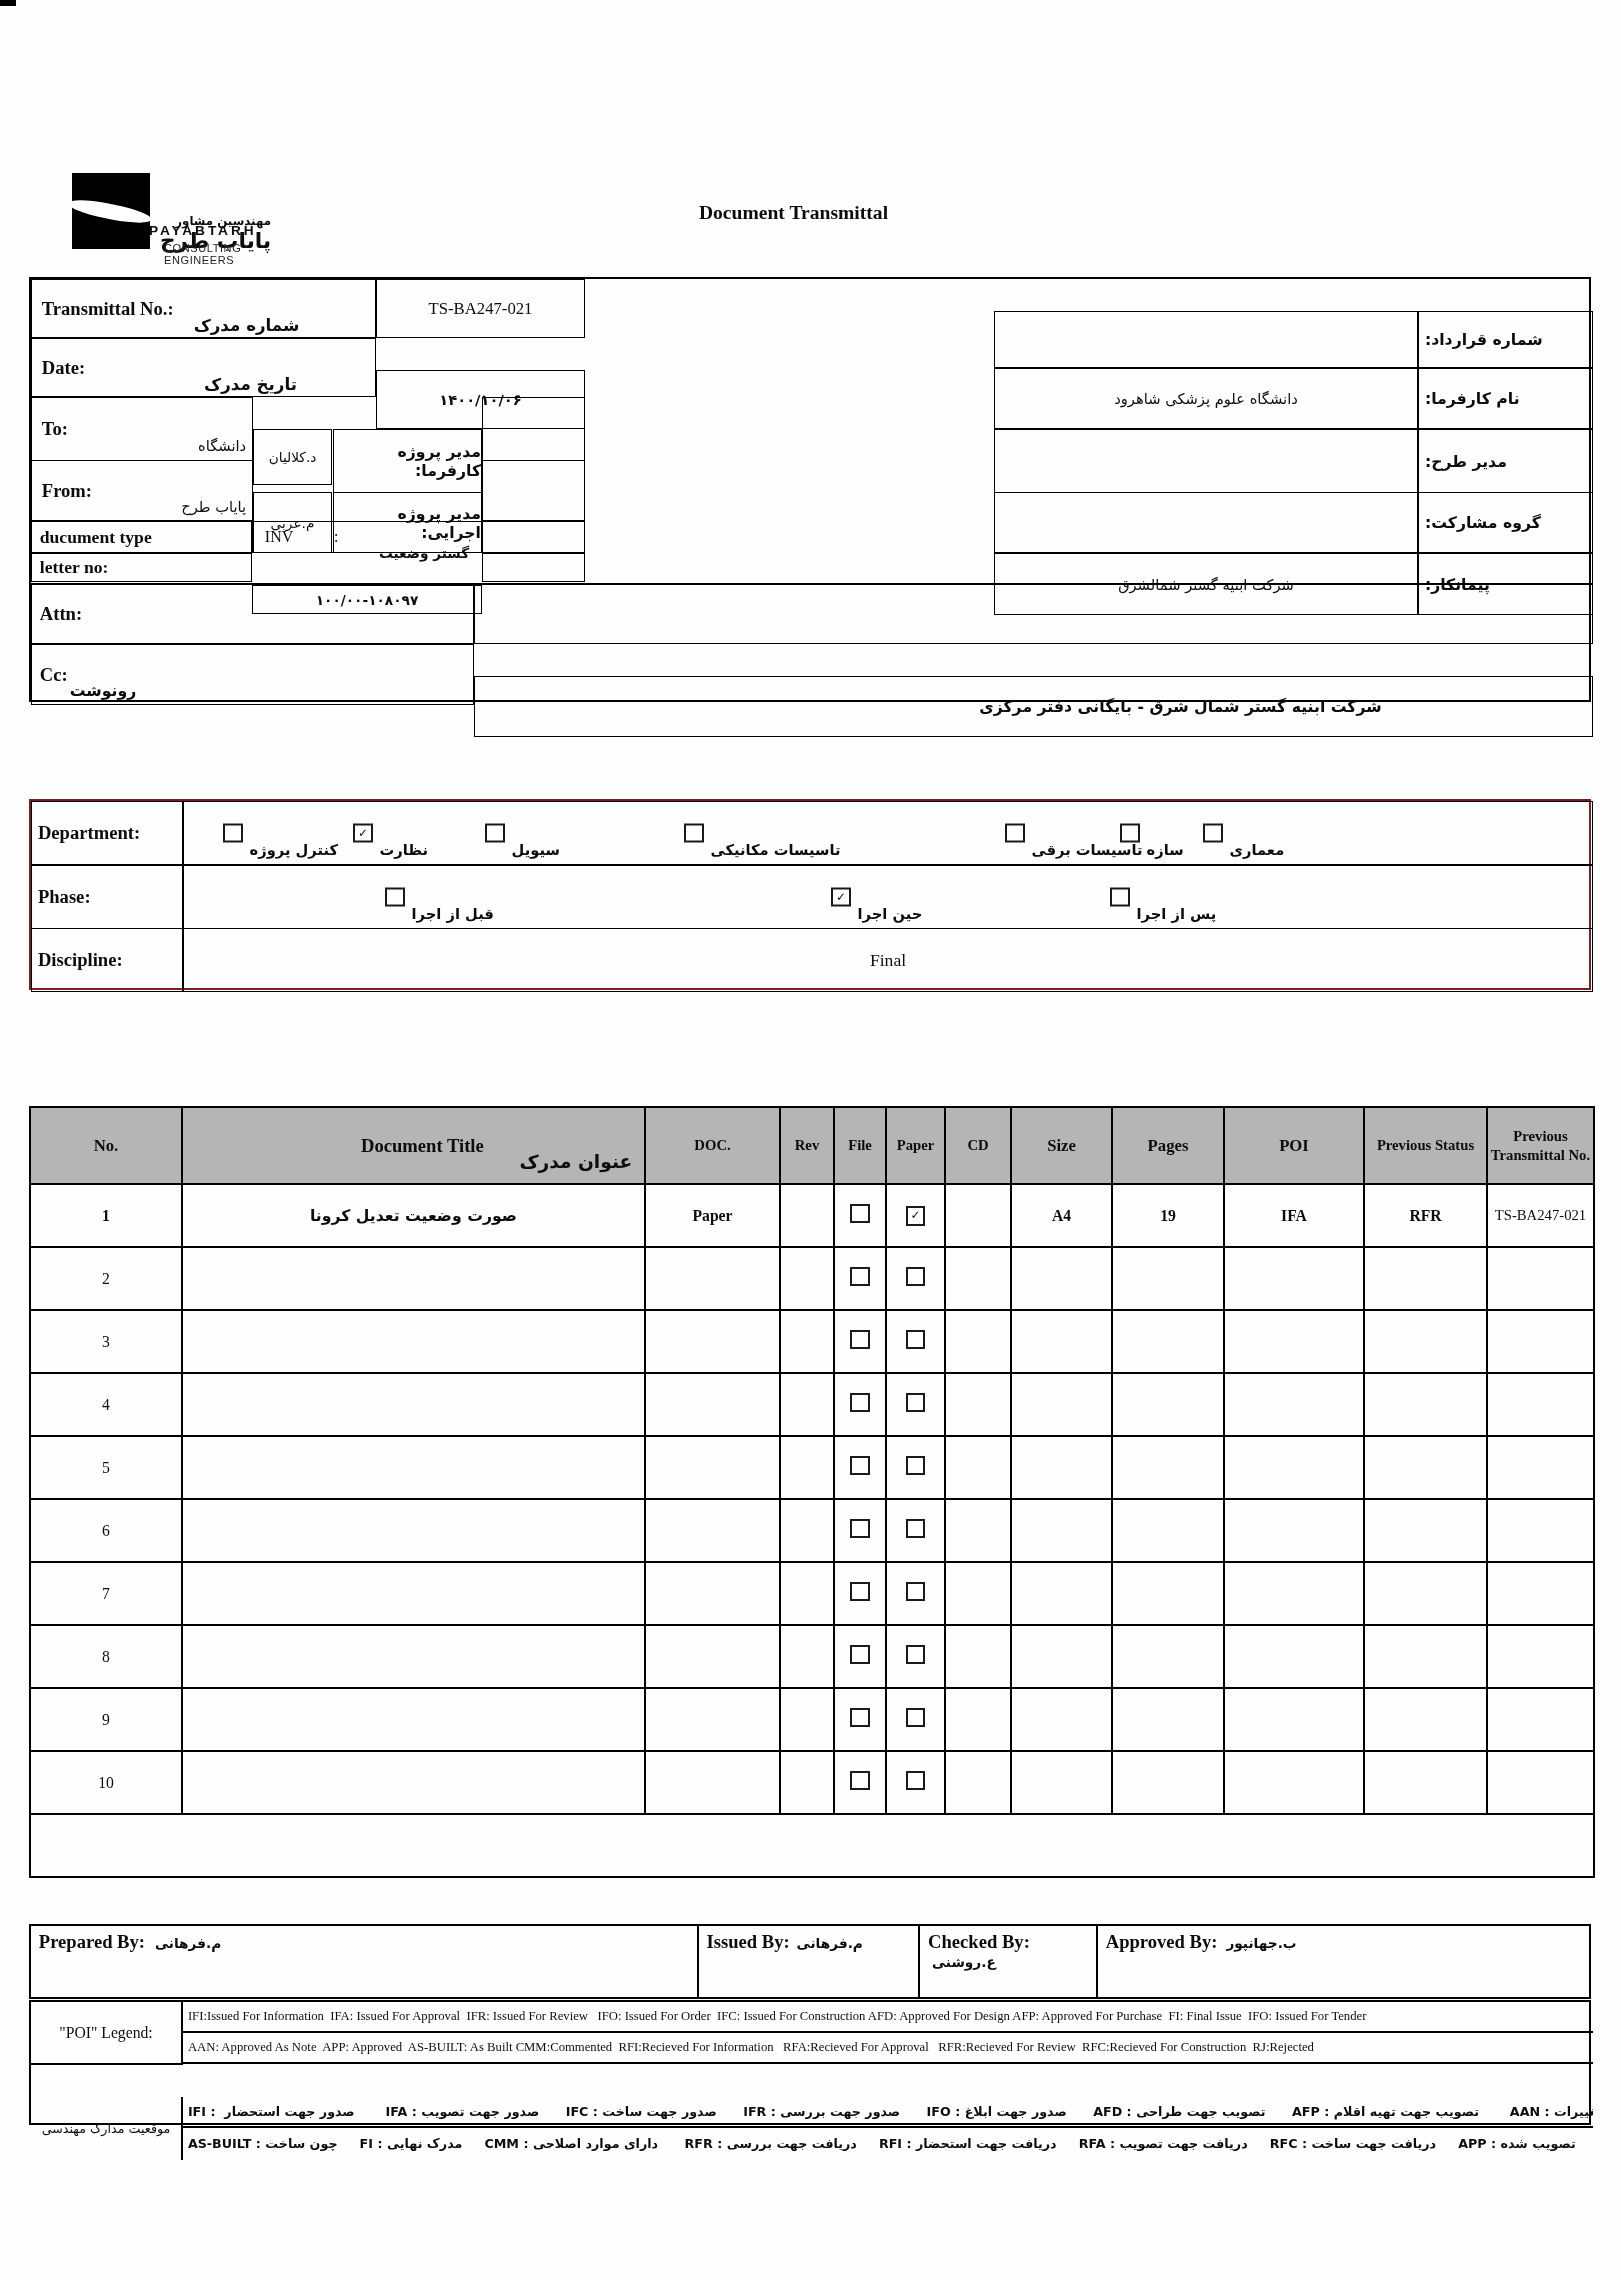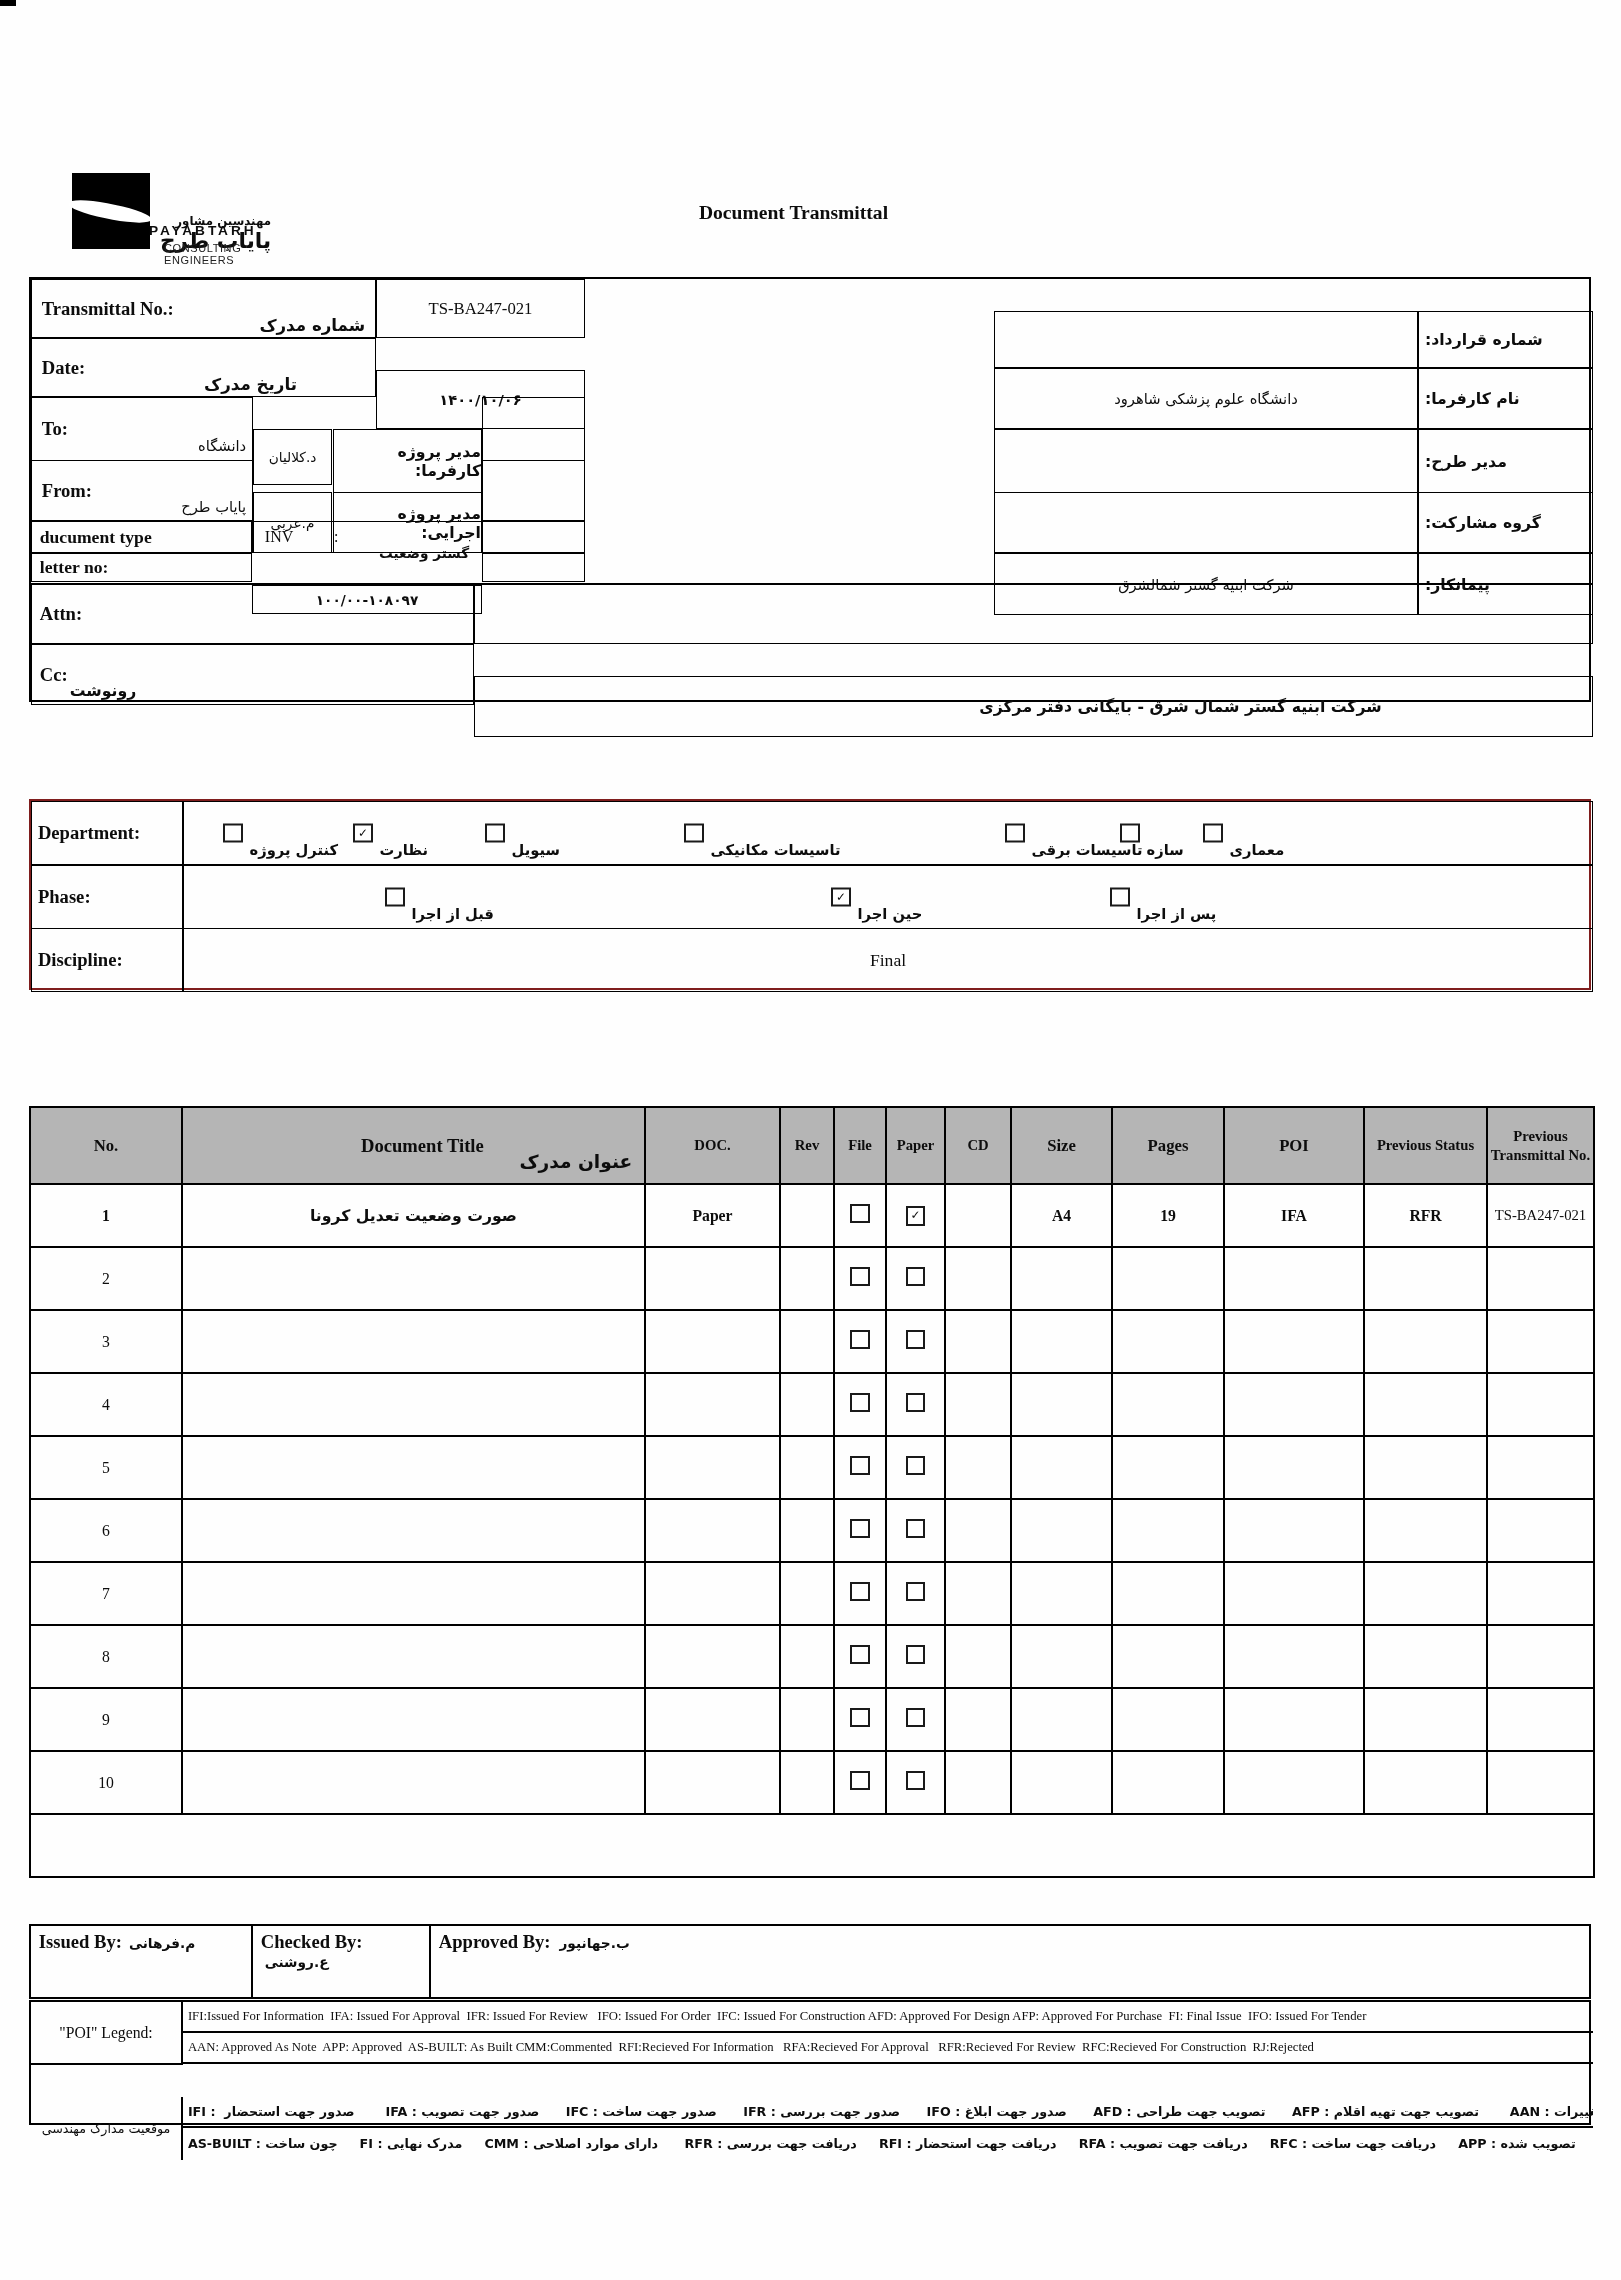--- a/index.html
+++ b/index.html
@@ -53,21 +53,21 @@
   </div>
   <div class="abs fa" style="left:155px;top:182px;width:116px;text-align:right;font-size:11.8px;">مهندسین مشاور</div>
   <div class="abs fa" style="left:155px;top:196px;width:116px;text-align:right;font-size:21.6px;">پایاب طرح</div>
   <div class="abs" style="left:149px;top:223px;width:137px;font-size:13.7px;font-weight:bold;letter-spacing:2.9px;font-family:'Liberation Sans',sans-serif;">PAYABTARH</div>
   <div class="abs" style="left:164px;top:242px;width:137px;font-size:11px;letter-spacing:0.6px;font-family:Liberation Sans, sans-serif;color:#222;">CONSULTING ENGINEERS</div>
 
   <div class="abs en-b" style="left:519px;top:202px;width:549px;text-align:center;font-size:19.6px;">Document Transmittal</div>
 
   <div class="abs" id="hdr">
 
-    <div class="cell" style="left:0;top:0;width:345px;height:59px;justify-content:space-between;padding:0 9.8px;">
+    <div class="cell" style="left:0;top:0;width:345px;height:59px;padding:0 9.8px;gap:20px;">
       <span class="en-b" style="font-size:18.6px;">Transmittal No.:</span>
       <span class="fa" style="font-size:16.7px;">شماره مدرک</span>
     </div>
     <div class="cell ctr" style="left:345px;top:0;width:209px;height:59px;font-size:16.7px;">TS-BA247-021</div>
 
     <div class="cell" style="left:0;top:59px;width:345px;height:59px;justify-content:space-between;padding:0 78px 0 9.8px;">
       <span class="en-b" style="font-size:18.6px;">Date:</span>
       <span class="fa" style="font-size:16.7px;">تاریخ مدرک</span>
     </div>
     <div class="cell ctr fa" dir="ltr" style="left:345px;top:59px;width:209px;height:59px;font-size:14.7px;">۱۴۰۰/۱۰/۰۶</div>
@@ -351,20 +351,24 @@
             <td></td>
           </tr>
       <tr>
             <td class="tall" colspan="12"></td>
           </tr>
     </tbody>
       </table>
   </div>
 
   <div class="abs" id="sig">
+    <div class="sigcell" style="width:669px;">
+      <span class="en-b">Prepared By:</span>
+      <span class="fa" style="margin-left:5.9px;">م.فرهانی</span>
+    </div>
     <div class="sigcell" style="width:222px;">
       <span class="en-b">Issued By:</span>
       <span class="fa" style="margin-left:2.9px;">م.فرهانی</span>
     </div>
     <div class="sigcell" style="width:178px;">
       <span class="en-b">Checked By:</span>
       <span class="fa" style="margin-left:3.9px;">ع.روشنی</span>
     </div>
     <div class="sigcell" style="width:492px;">
       <span class="en-b">Approved By:</span>

